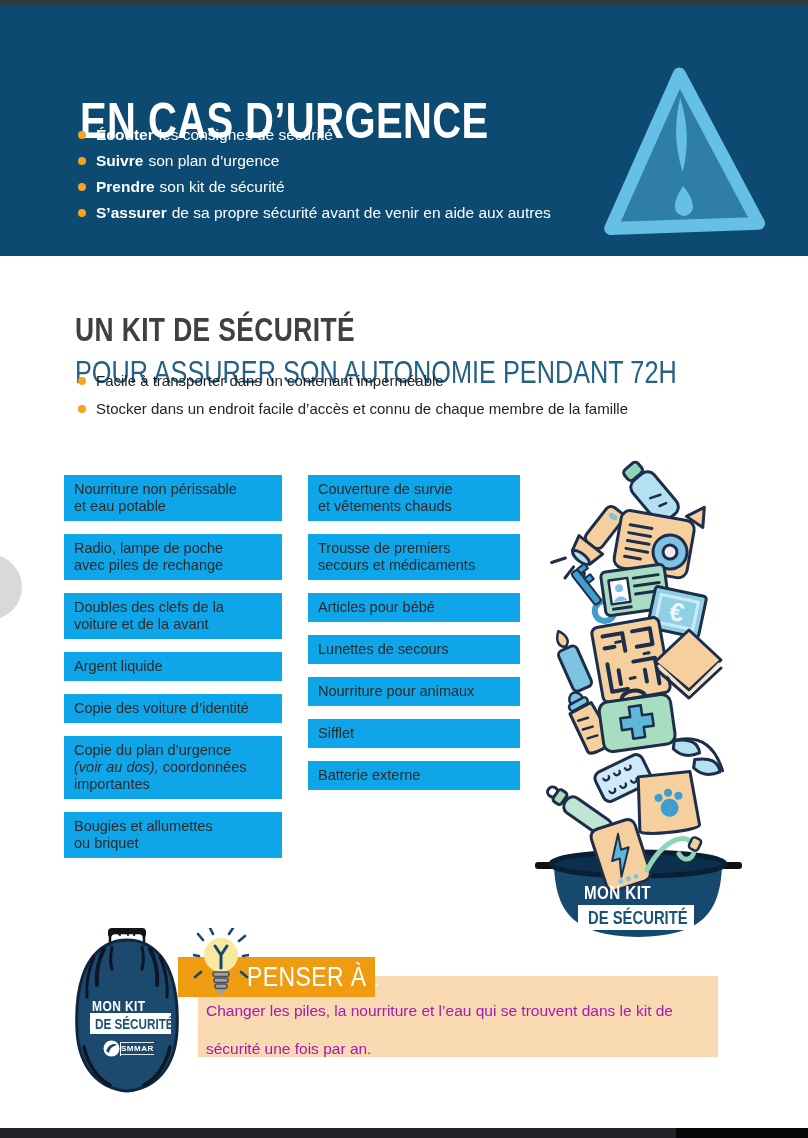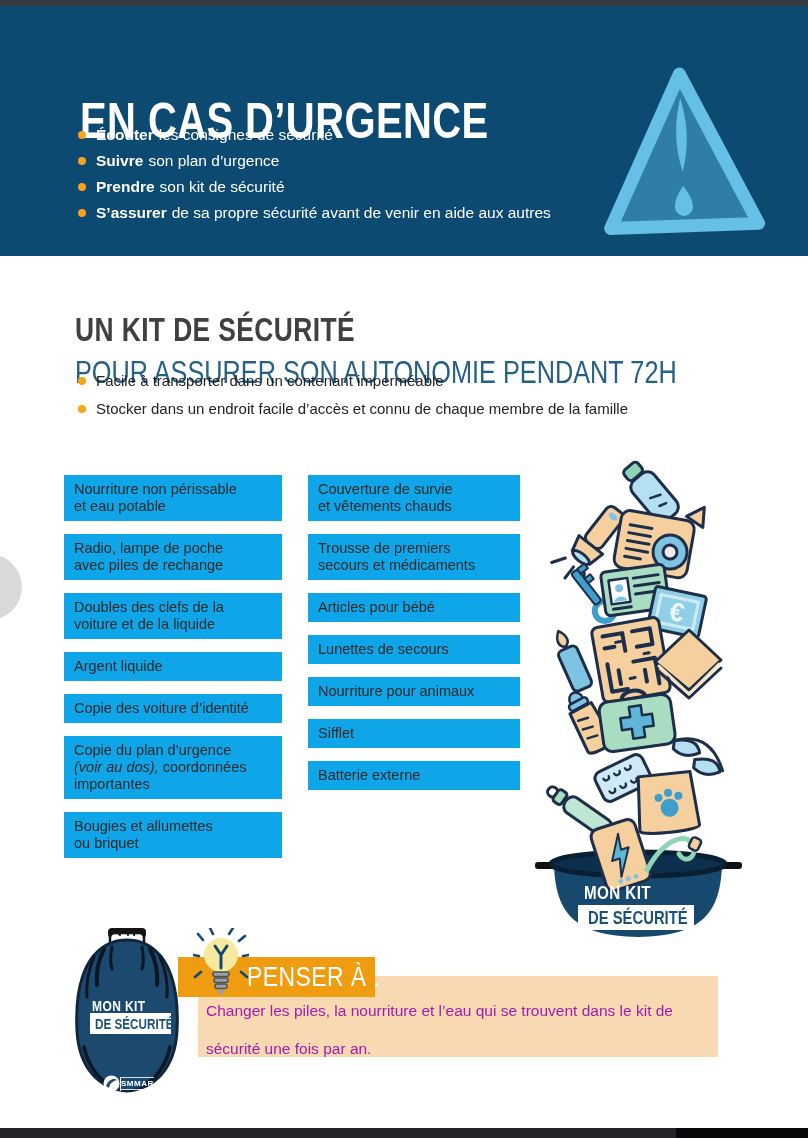--- a/index.html
+++ b/index.html
@@ -56,21 +56,21 @@
   .banner-title{left:247px;top:962px;color:#ffffff;font-size:27px;font-weight:normal;z-index:2;}
   .banner-title .cond{transform:scaleX(.85);}
   .bulb{left:193px;top:928px;z-index:3;}
 
   
   .drybag{left:70px;top:927px;z-index:3;}
   .bag-l1{left:92px;top:997px;color:#ffffff;font-size:15px;font-weight:bold;z-index:4;}
   .bag-l1 .cond{transform:scaleX(.8);}
   .bag-strip{left:90px;top:1013px;width:76px;height:21px;background:#ffffff;display:flex;align-items:center;padding-left:5px;z-index:4;}
   .bag-strip span{color:#1c5278;font-size:15px;font-weight:bold;transform:scaleX(.78);transform-origin:0 50%;display:inline-block;white-space:nowrap;}
-  .bag-logo{left:103px;top:1040px;display:flex;align-items:center;z-index:4;margin-top:35px;}
+  .bag-logo{left:103px;top:1040px;display:flex;align-items:center;z-index:4;}
   .logo-sep{width:1px;height:14px;background:#ffffff;}
   .logo-text{color:#ffffff;font-size:8px;font-weight:bold;letter-spacing:.5px;
              border-top:1px solid rgba(255,255,255,.85);border-bottom:1px solid rgba(255,255,255,.85);padding:1px 0;}
 </style>
 </head>
 <body>
 
 <div class="page">
 
   <div class="abs top-strip"></div>
@@ -121,21 +121,21 @@
     <div class="box">
         <div>Nourriture non périssable</div>
         <div>et eau potable</div>
       </div>
     <div class="box">
         <div>Radio, lampe de poche</div>
         <div>avec piles de rechange</div>
       </div>
     <div class="box">
         <div>Doubles des clefs de la</div>
-        <div>voiture et de la liquide</div>
+        <div>voiture et de la avant</div>
       </div>
     <div class="box">
         <div>Argent liquide</div>
       </div>
     <div class="box">
         <div>Copie des voiture d’identité</div>
       </div>
     <div class="box">
         <div>Copie du plan d’urgence</div>
         <div><i>(voir au dos),</i><span> coordonnées</span></div>

